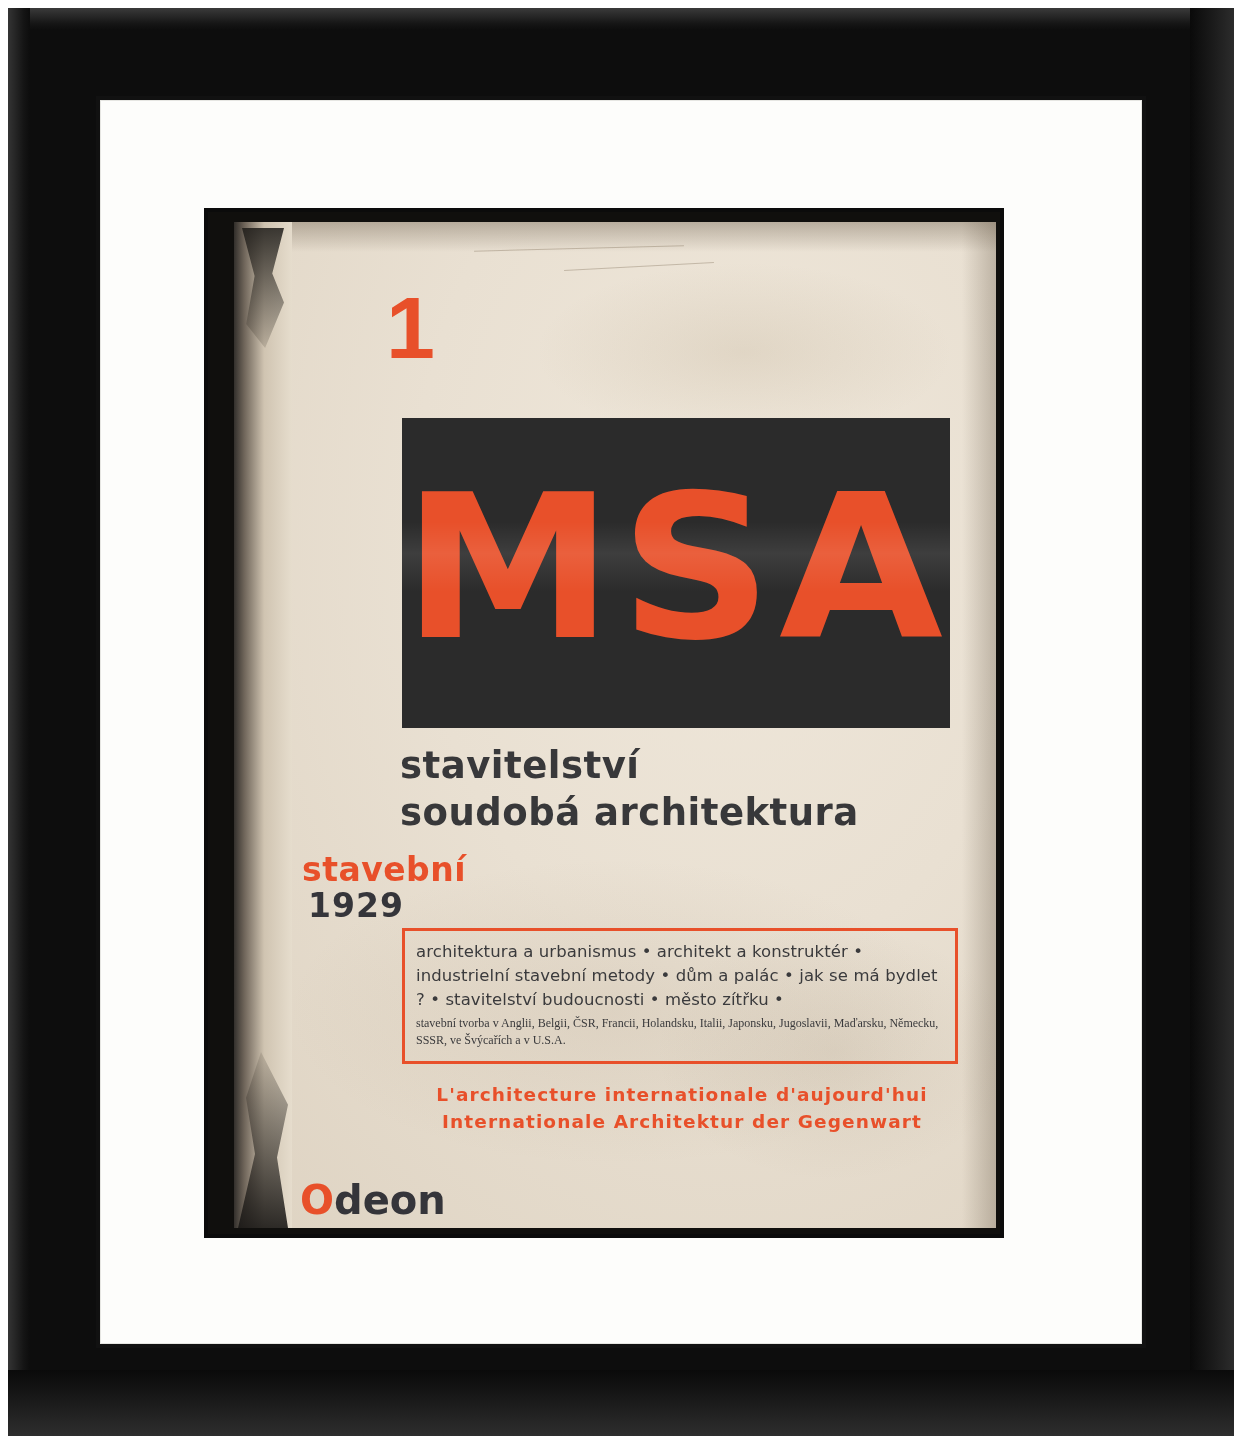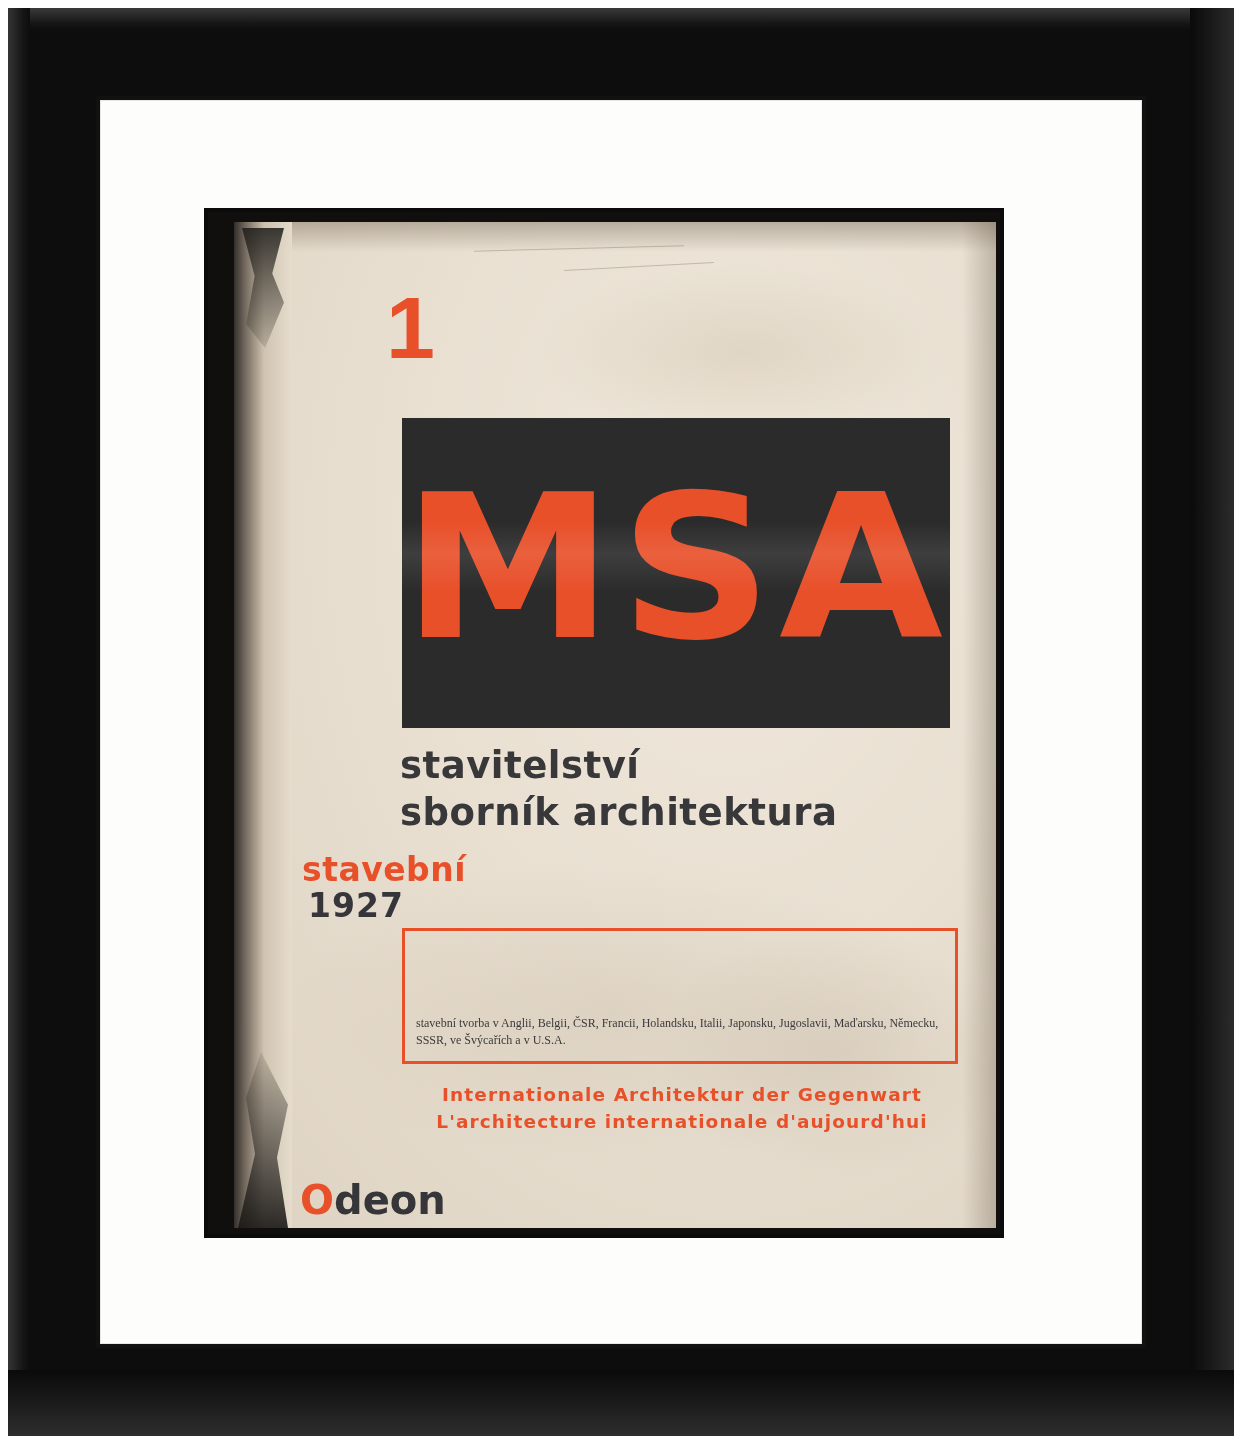--- a/index.html
+++ b/index.html
@@ -287,32 +287,33 @@
 
       <div class="issue-number">1</div>
 
       <div class="msa-block">
         <span class="msa-text">MSA</span>
       </div>
       <div class="msa-glare"></div>
 
       <div class="subtitle">
         <div>stavitelství</div>
-        <div>sborník architektura</div>
+        <div>soudobá architektura</div>
       </div>
 
       <div class="sbornik">stavební</div>
-      <div class="year">1927</div>
+      <div class="year">1929</div>
 
       <div class="topics-box"></div>
+      <div class="topics-a">architektura a urbanismus • architekt a konstruktér • industrielní stavební metody • dům a palác • jak se má bydlet ? • stavitelství budoucnosti • město zítřku •</div>
       <div class="topics-b">stavební tvorba v Anglii, Belgii, ČSR, Francii, Holandsku, Italii, Japonsku, Jugoslavii, Maďarsku, Německu, SSSR, ve Švýcařích a v U.S.A.</div>
 
       <div class="lang-lines">
+        <div>L'architecture internationale d'aujourd'hui</div>
         <div>Internationale Architektur der Gegenwart</div>
-        <div>L'architecture internationale d'aujourd'hui</div>
       </div>
 
       <div class="publisher">
         <span class="o">O</span><span>deon</span>
       </div>
 
     </div>
   </div>
 </div>
 

